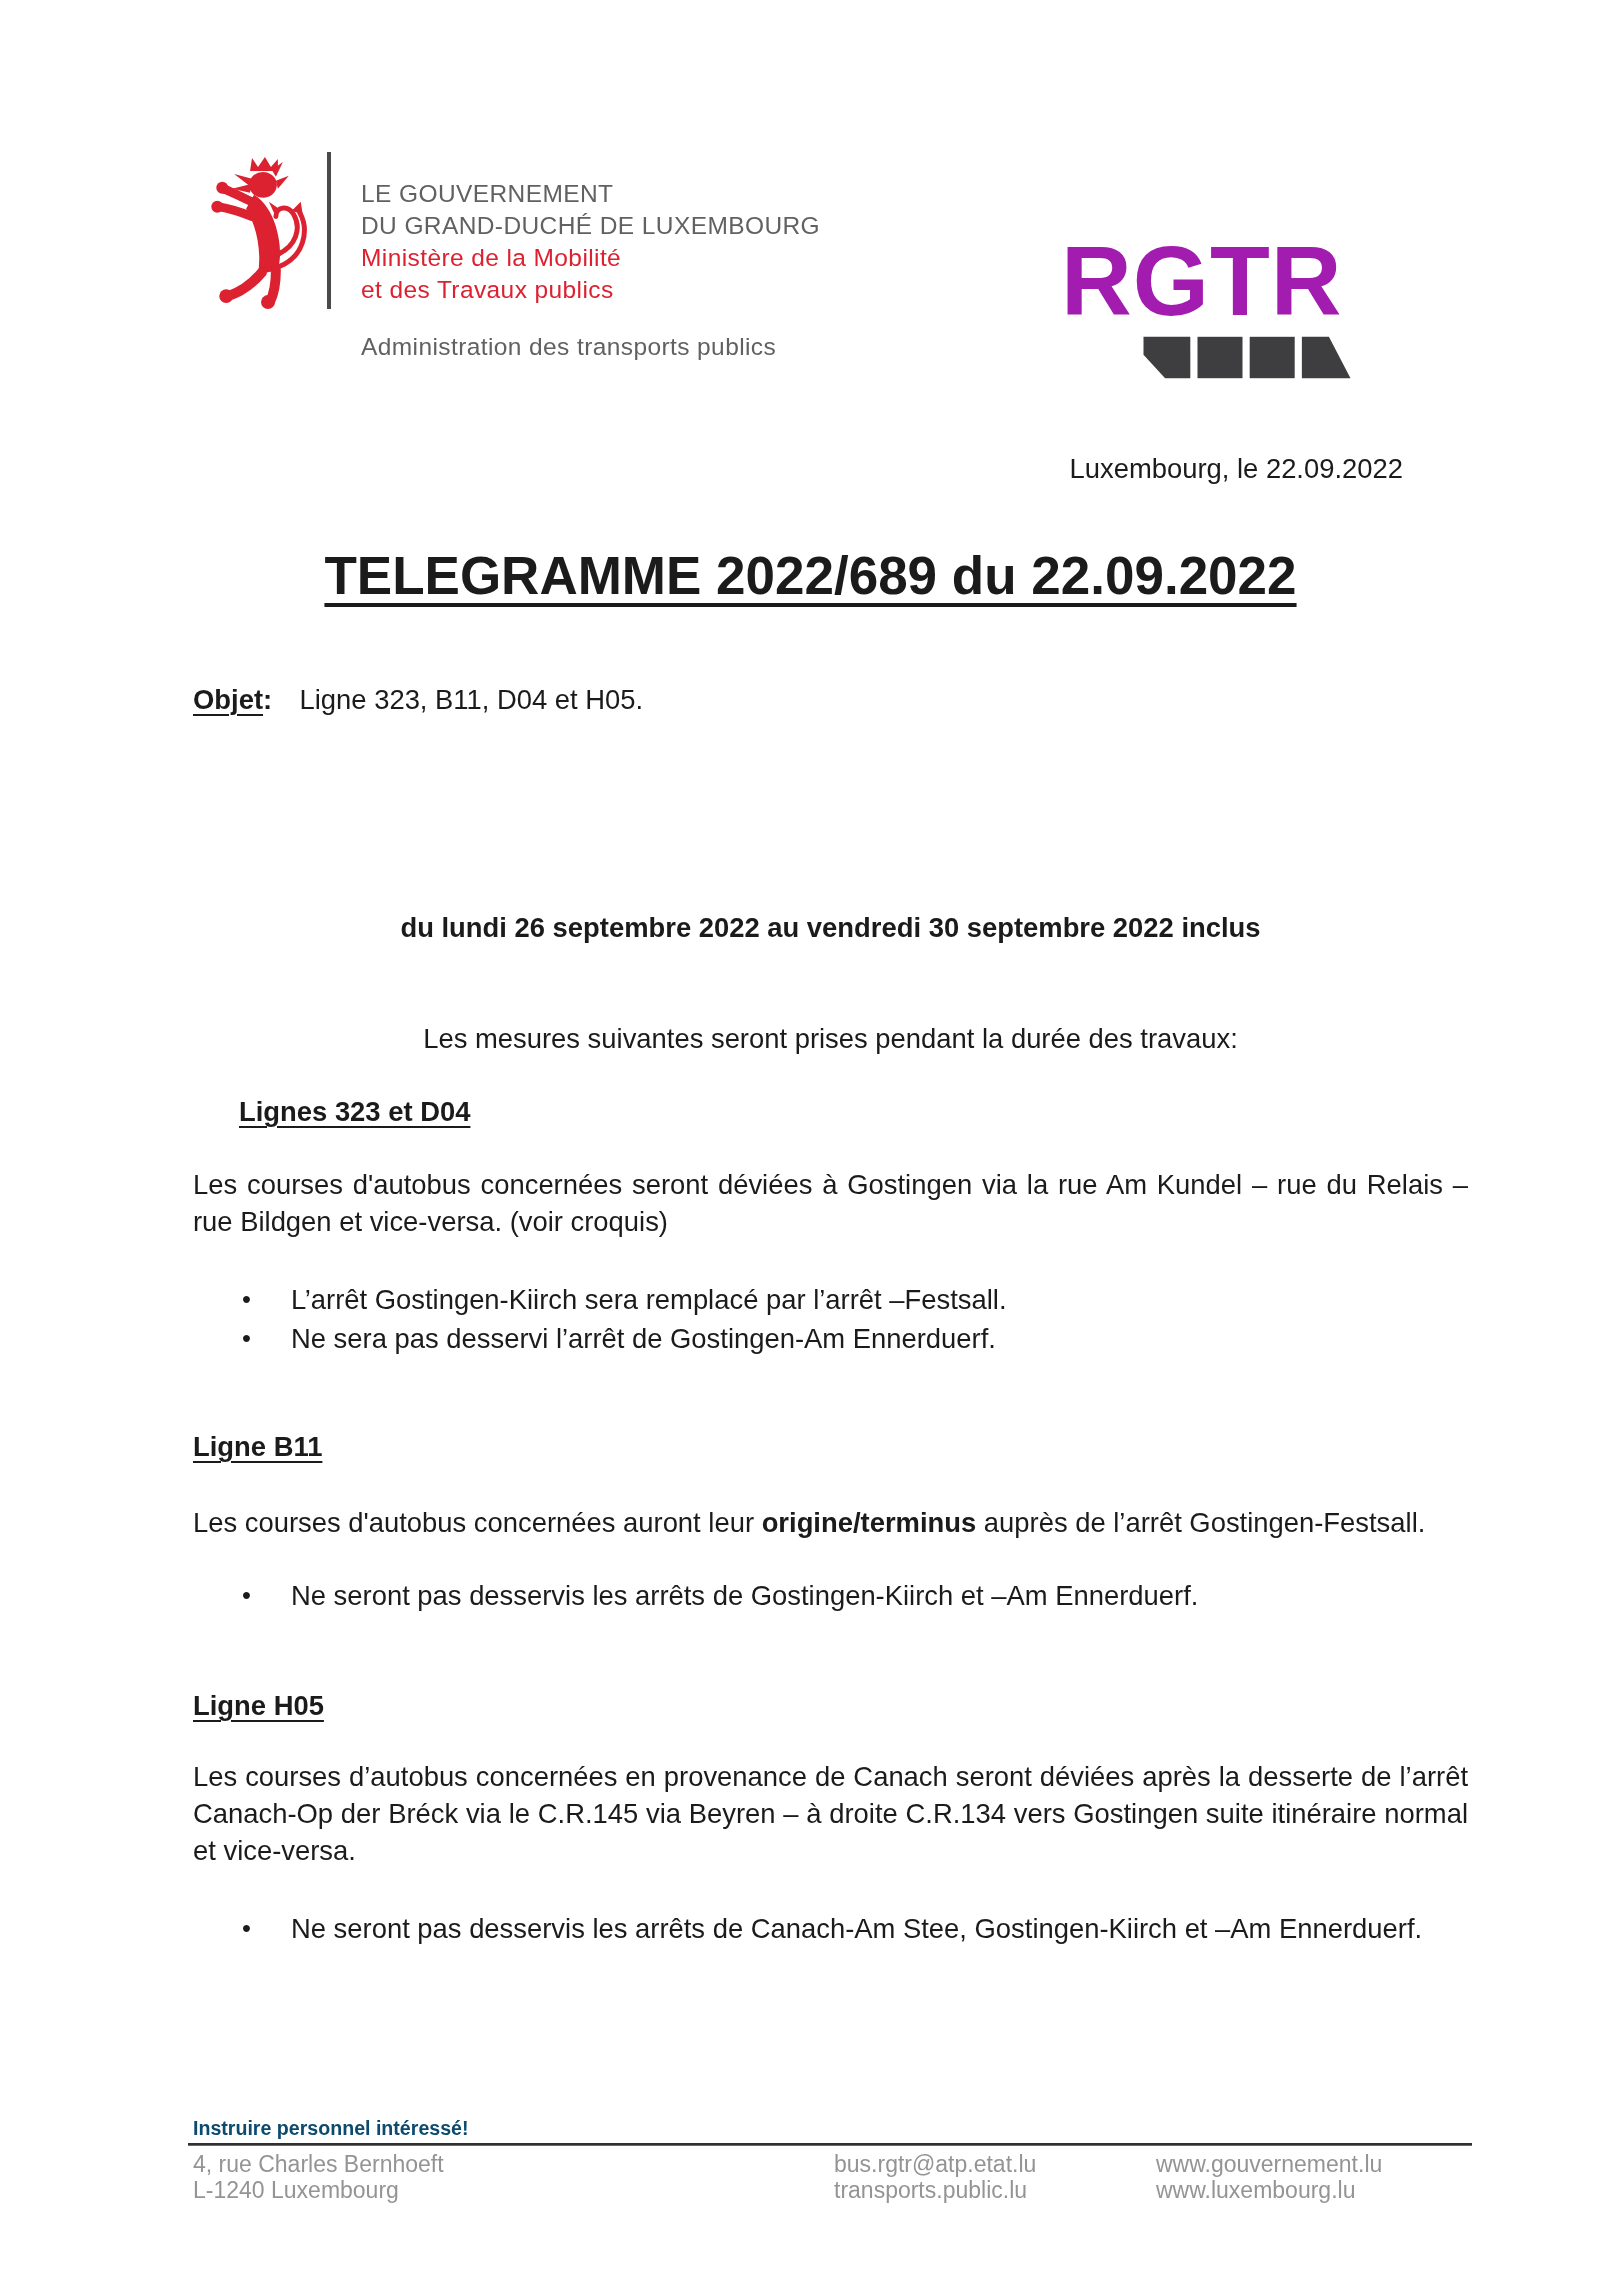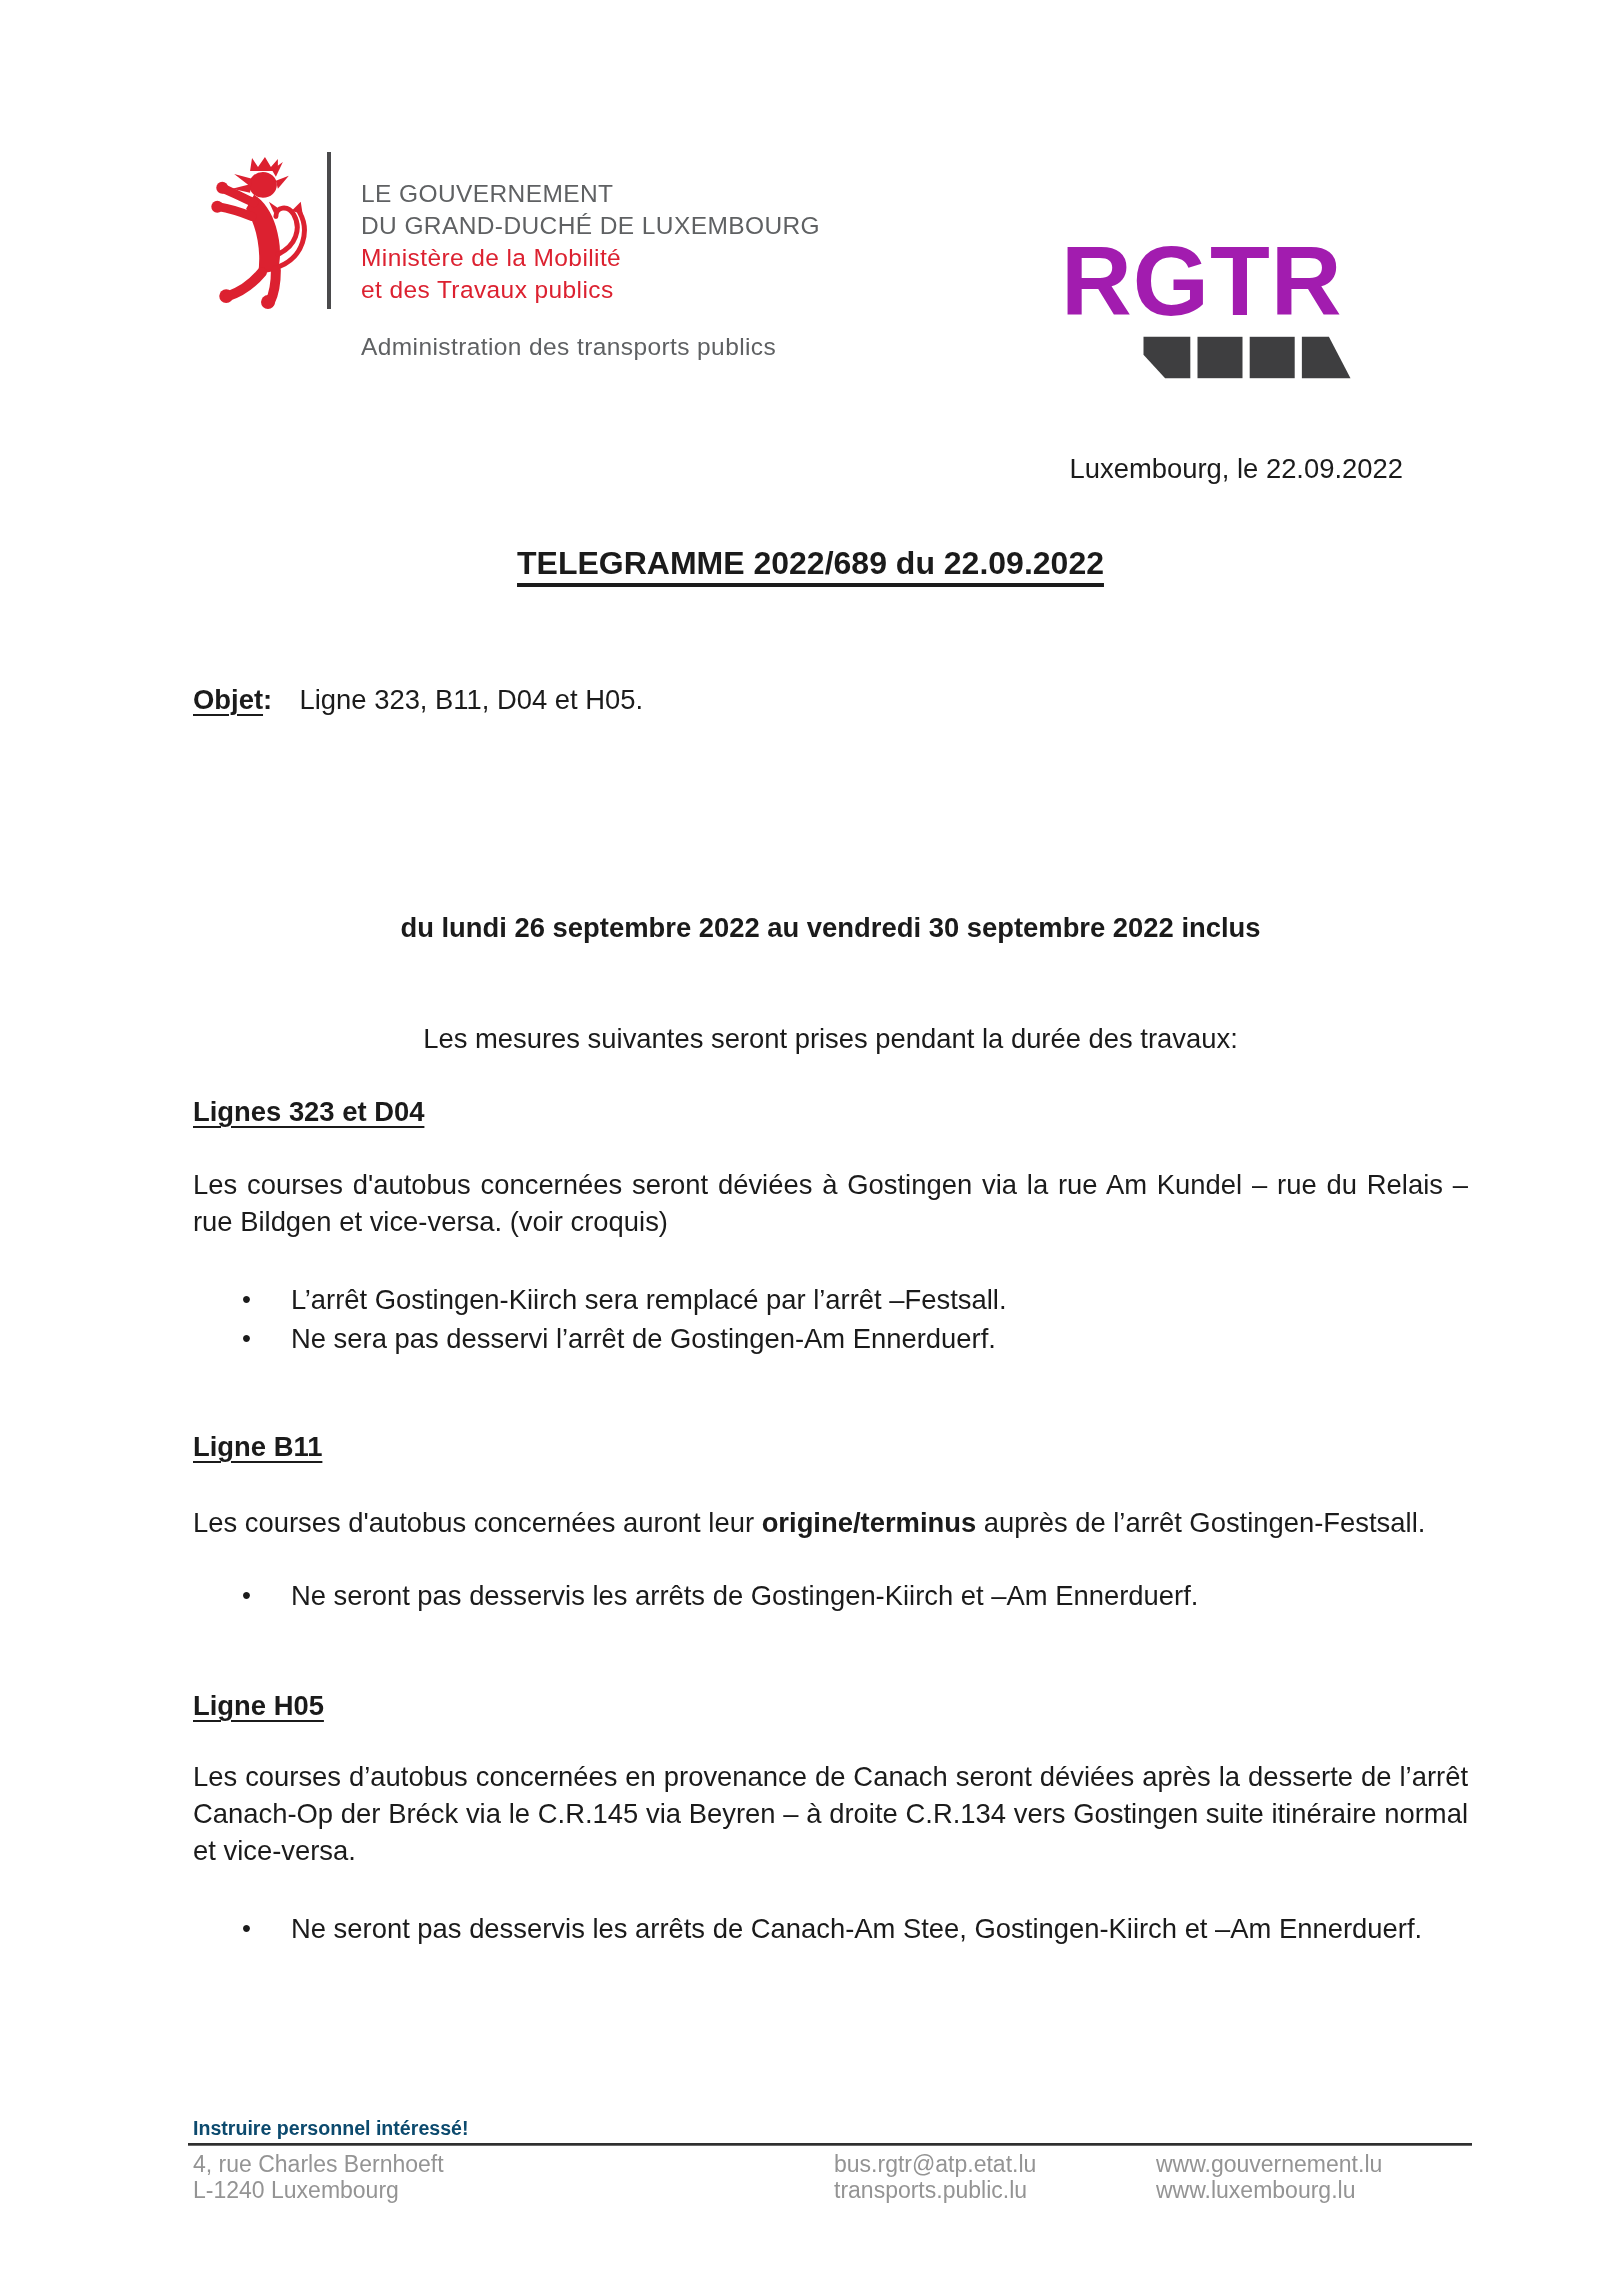--- a/index.html
+++ b/index.html
@@ -17,21 +17,21 @@
   .gov-sep{left:327px;top:152px;width:3.9px;height:157px;background:#4a4a4c;}
   .gov-text{left:361px;top:178px;font-size:24.5px;line-height:32px;letter-spacing:0.4px;}
   .gov-text .gray{color:#5f6163;}
   .gov-text .red{color:#dc2130;}
   .gov-admin{left:361px;top:333px;font-size:24.5px;color:#5f6163;letter-spacing:0.4px;}
   .rgtr-text{left:1061px;top:232px;font-size:98px;font-weight:700;color:#a21caf;letter-spacing:1px;line-height:98px;}
   .rgtr-shape{left:1140px;top:335px;}
 
   
   .date-line{left:193px;right:218px;top:453px;font-size:27.4px;text-align:right;}
-  .doc-title{left:0;right:0;top:545px;text-align:center;font-size:32px;font-weight:700;
+  .doc-title{left:0;right:0;top:545px;text-align:center;font-size:53px;font-weight:700;
              text-decoration:underline;text-decoration-thickness:3.9px;text-underline-offset:8.8px;}
   .objet{left:193px;top:684px;font-size:27.4px;}
   .objet .lbl{font-weight:700;text-decoration:underline;text-decoration-thickness:2px;text-underline-offset:4.9px;}
   .objet .colon{font-weight:700;}
   .objet .val{display:inline-block;margin-left:27.4px;}
   .intro{left:193px;width:1275px;top:798px;font-size:27.4px;line-height:37px;}
   .period{left:193px;width:1275px;top:912px;font-size:27.4px;font-weight:700;text-align:center;}
   .measures{left:193px;width:1275px;top:1023px;font-size:27.4px;text-align:center;}
 
   .sec-head{left:193px;font-size:27.4px;font-weight:700;
@@ -104,21 +104,21 @@
   <div class="abs doc-title">TELEGRAMME 2022/689 du 22.09.2022</div>
 
   <div class="abs objet">
     <span class="lbl">Objet</span><span class="colon">:</span><span class="val">Ligne 323, B11, D04 et H05.</span>
   </div>
 
 
   <div class="abs period">du lundi 26 septembre 2022 au vendredi 30 septembre 2022 inclus</div>
   <div class="abs measures">Les mesures suivantes seront prises pendant la durée des travaux:</div>
 
-  <div class="abs sec-head" style="top:1096px;">Lignes 323 et D04</div>
+  <div class="abs sec-head" style="top:1096px;margin-left:46px;">Lignes 323 et D04</div>
   <div class="abs sec-para" style="top:1166px;">
     <span>Les courses d'autobus concernées seront déviées à Gostingen via la rue Am Kundel – rue du Relais – rue Bildgen et vice-versa. (voir croquis)</span><span class="b"></span><span></span>
   </div>
   <div class="abs blist" style="top:1280px;">
     <div class="brow">
       <span class="dot">•</span>
       <span>L’arrêt Gostingen-Kiirch sera remplacé par l’arrêt –Festsall.</span>
     </div>
     <div class="brow">
       <span class="dot">•</span>

